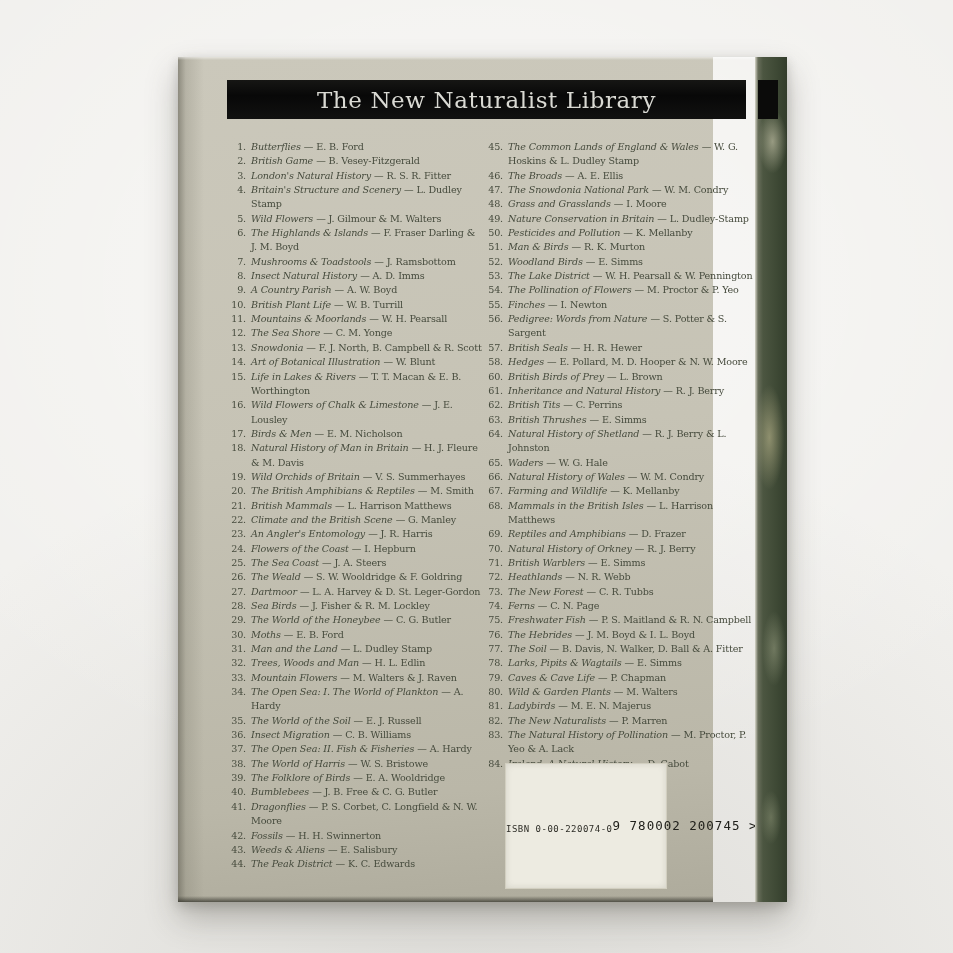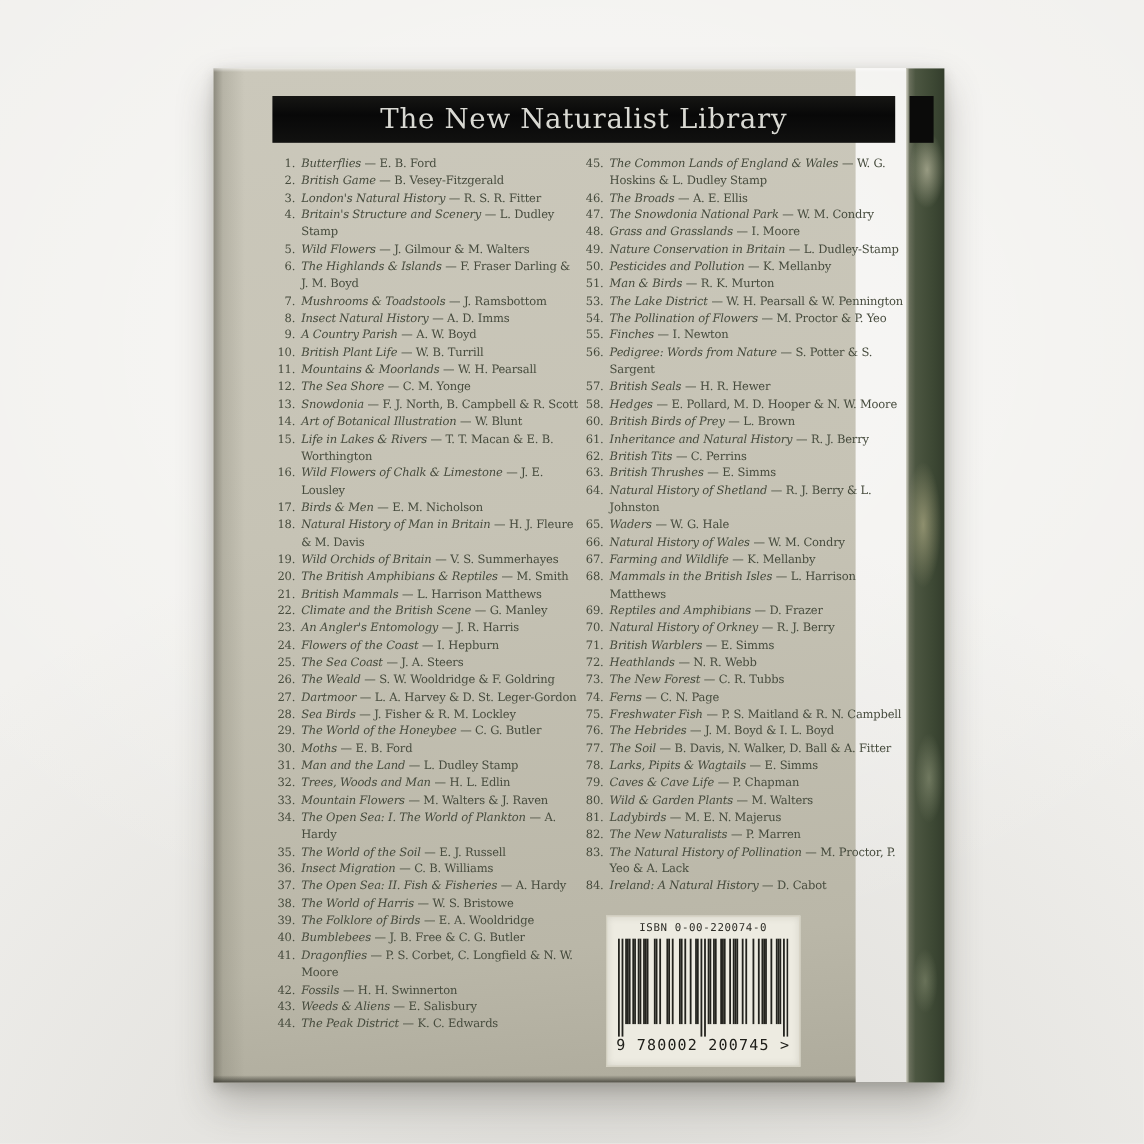--- a/index.html
+++ b/index.html
@@ -41,36 +41,36 @@
     position:absolute;left:49px;top:23px;width:519px;height:39px;
     background:linear-gradient(180deg,#161614,#080808 40%,#111110);
     display:flex;align-items:center;justify-content:center;
   }
   .banner-title{
     color:#d9d9d3;font-size:23px;letter-spacing:.6px;
     font-family:"DejaVu Serif",serif;
   }
   .columns{position:absolute;left:0;top:69px;width:577px;}
   .col{
-    position:absolute;top:4px;
+    position:absolute;top:14px;
     font-size:9.6px;line-height:14.35px;letter-spacing:-.15px;
     color:#464b3d;
   }
   .col-left{left:52px;width:252px;}
   .col-right{left:309px;width:272px;}
   .entry{padding-left:21px;text-indent:-21px;}
   .entry .num{display:inline-block;width:16px;text-align:right;text-indent:0;margin-right:5px;}
   .entry .title{font-style:italic;}
   .entry .dash{margin:0 3px;}
   .barcode-box{
     position:absolute;left:327px;top:706px;width:162px;height:126px;
     background:#edebe1;border:1px solid #d2cfc0;
     box-shadow:inset 0 0 6px rgba(90,88,74,.18);
     box-sizing:border-box;
-    display:flex;flex-direction:column;align-items:center;
+    display:flex;flex-direction:row;align-items:center;
   }
   .isbn-label{
     margin-top:5px;font-family:"DejaVu Sans Mono",monospace;
     font-size:9px;letter-spacing:.5px;color:#2d2c26;white-space:nowrap;
   }
   .bars{width:142px;height:82px;margin-top:3px;}
   .bars svg{display:block;width:100%;height:100%;}
   .ean-text{
     font-family:"DejaVu Sans Mono",monospace;font-size:12.5px;
     color:#20201b;letter-spacing:1px;margin-top:-1px;white-space:nowrap;
@@ -153,20 +153,21 @@
             <div class="entry"><span class="num">44.</span><span class="title">The Peak District</span><span class="dash">—</span><span class="author">K. C. Edwards</span></div>
           </div>
         <div class="col col-right">
             <div class="entry"><span class="num">45.</span><span class="title">The Common Lands of England &amp; Wales</span><span class="dash">—</span><span class="author">W. G. Hoskins &amp; L. Dudley Stamp</span></div>
             <div class="entry"><span class="num">46.</span><span class="title">The Broads</span><span class="dash">—</span><span class="author">A. E. Ellis</span></div>
             <div class="entry"><span class="num">47.</span><span class="title">The Snowdonia National Park</span><span class="dash">—</span><span class="author">W. M. Condry</span></div>
             <div class="entry"><span class="num">48.</span><span class="title">Grass and Grasslands</span><span class="dash">—</span><span class="author">I. Moore</span></div>
             <div class="entry"><span class="num">49.</span><span class="title">Nature Conservation in Britain</span><span class="dash">—</span><span class="author">L. Dudley-Stamp</span></div>
             <div class="entry"><span class="num">50.</span><span class="title">Pesticides and Pollution</span><span class="dash">—</span><span class="author">K. Mellanby</span></div>
             <div class="entry"><span class="num">51.</span><span class="title">Man &amp; Birds</span><span class="dash">—</span><span class="author">R. K. Murton</span></div>
+            <div class="entry"><span class="num">52.</span><span class="title">Woodland Birds</span><span class="dash">—</span><span class="author">E. Simms</span></div>
             <div class="entry"><span class="num">53.</span><span class="title">The Lake District</span><span class="dash">—</span><span class="author">W. H. Pearsall &amp; W. Pennington</span></div>
             <div class="entry"><span class="num">54.</span><span class="title">The Pollination of Flowers</span><span class="dash">—</span><span class="author">M. Proctor &amp; P. Yeo</span></div>
             <div class="entry"><span class="num">55.</span><span class="title">Finches</span><span class="dash">—</span><span class="author">I. Newton</span></div>
             <div class="entry"><span class="num">56.</span><span class="title">Pedigree: Words from Nature</span><span class="dash">—</span><span class="author">S. Potter &amp; S. Sargent</span></div>
             <div class="entry"><span class="num">57.</span><span class="title">British Seals</span><span class="dash">—</span><span class="author">H. R. Hewer</span></div>
             <div class="entry"><span class="num">58.</span><span class="title">Hedges</span><span class="dash">—</span><span class="author">E. Pollard, M. D. Hooper &amp; N. W. Moore</span></div>
             <div class="entry"><span class="num">60.</span><span class="title">British Birds of Prey</span><span class="dash">—</span><span class="author">L. Brown</span></div>
             <div class="entry"><span class="num">61.</span><span class="title">Inheritance and Natural History</span><span class="dash">—</span><span class="author">R. J. Berry</span></div>
             <div class="entry"><span class="num">62.</span><span class="title">British Tits</span><span class="dash">—</span><span class="author">C. Perrins</span></div>
             <div class="entry"><span class="num">63.</span><span class="title">British Thrushes</span><span class="dash">—</span><span class="author">E. Simms</span></div>

